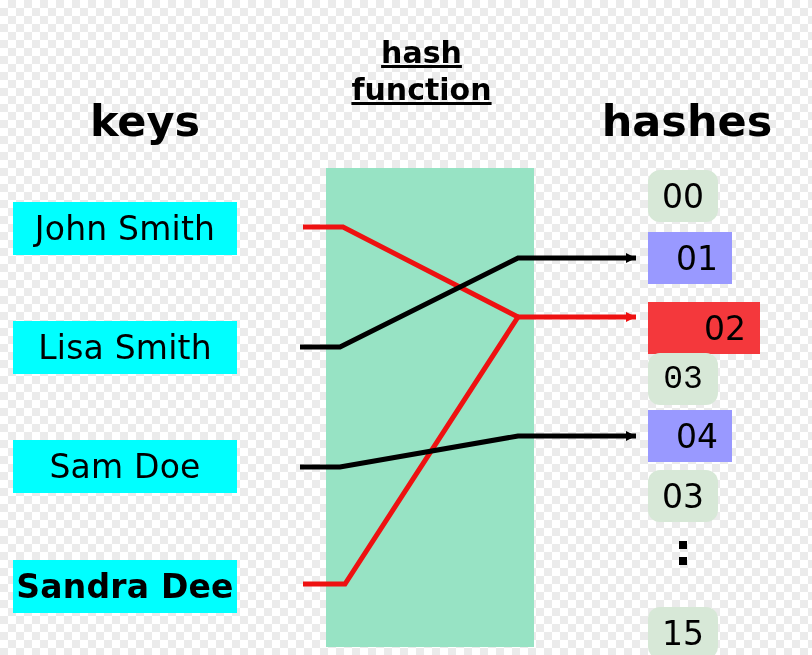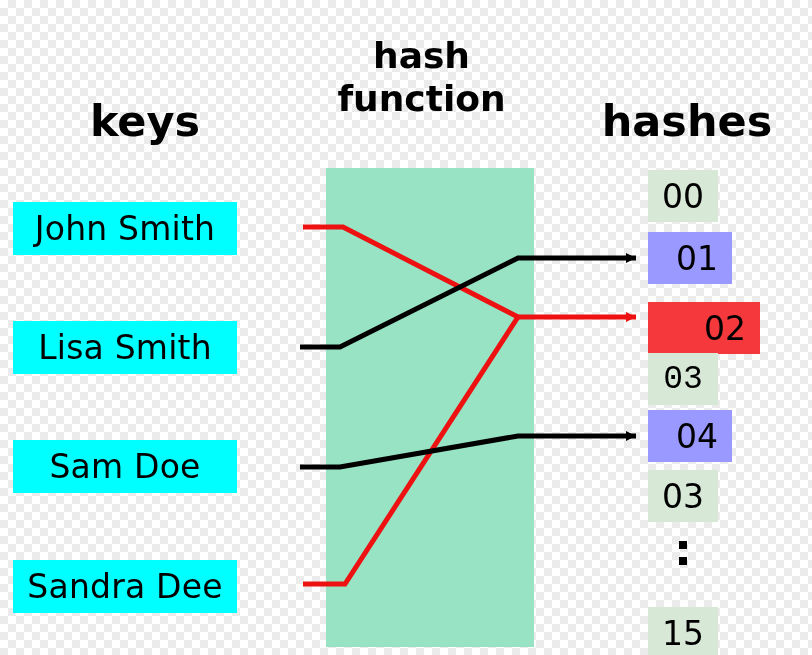--- a/index.html
+++ b/index.html
@@ -36,21 +36,22 @@
   #heading-keys {
     left: 0px;
     top: 100px;
     width: 290px;
     font-size: 43px;
   }
   #heading-hashfn {
     left: 300px;
     top: 38px;
     width: 243px;
-    font-size: 36px;
+    font-size: 30px;
+    text-decoration: underline;
   }
   #heading-hashfn .hf-line { display: block; }
   #heading-hashfn .hf-line2 { margin-top: 7px; }
   #heading-hashes {
     left: 562px;
     top: 100px;
     width: 250px;
     font-size: 43px;
   }
 
@@ -74,35 +75,35 @@
     color: #000000;
     font-size: 33px;
     display: flex;
     align-items: center;
     justify-content: center;
     letter-spacing: 0.2px;
   }
   #key-box-0 { top: 202px; }
   #key-box-1 { top: 321px; }
   #key-box-2 { top: 440px; }
-  #key-box-3 { top: 560px; }
+  #key-box-3 { top: 560px; font-weight: bold; }
 
   
   .slot {
     position: absolute;
     left: 648px;
     width: 70px;
     height: 52px;
     color: #000000;
     font-size: 33px;
     display: flex;
     align-items: center;
     justify-content: center;
   }
-  .slot-green  { background: #d7e8d7; }
+  .slot-green  { background: #d7e8d7; border-radius: 12px; }
   .slot-purple { background: #9999ff; padding-left: 14px; }
   .slot-red    { background: #f4383c; }
 
   #slot-00 { top: 170px; }
   #slot-01 { top: 232px; }
   #slot-02 { top: 302px; padding-left: 42px; }
   #slot-03 { top: 353px; font-family: Liberation Mono, monospace; }
   #slot-04 { top: 410px; }
   #slot-05 { top: 470px; }
   #slot-15 { top: 607px; }

